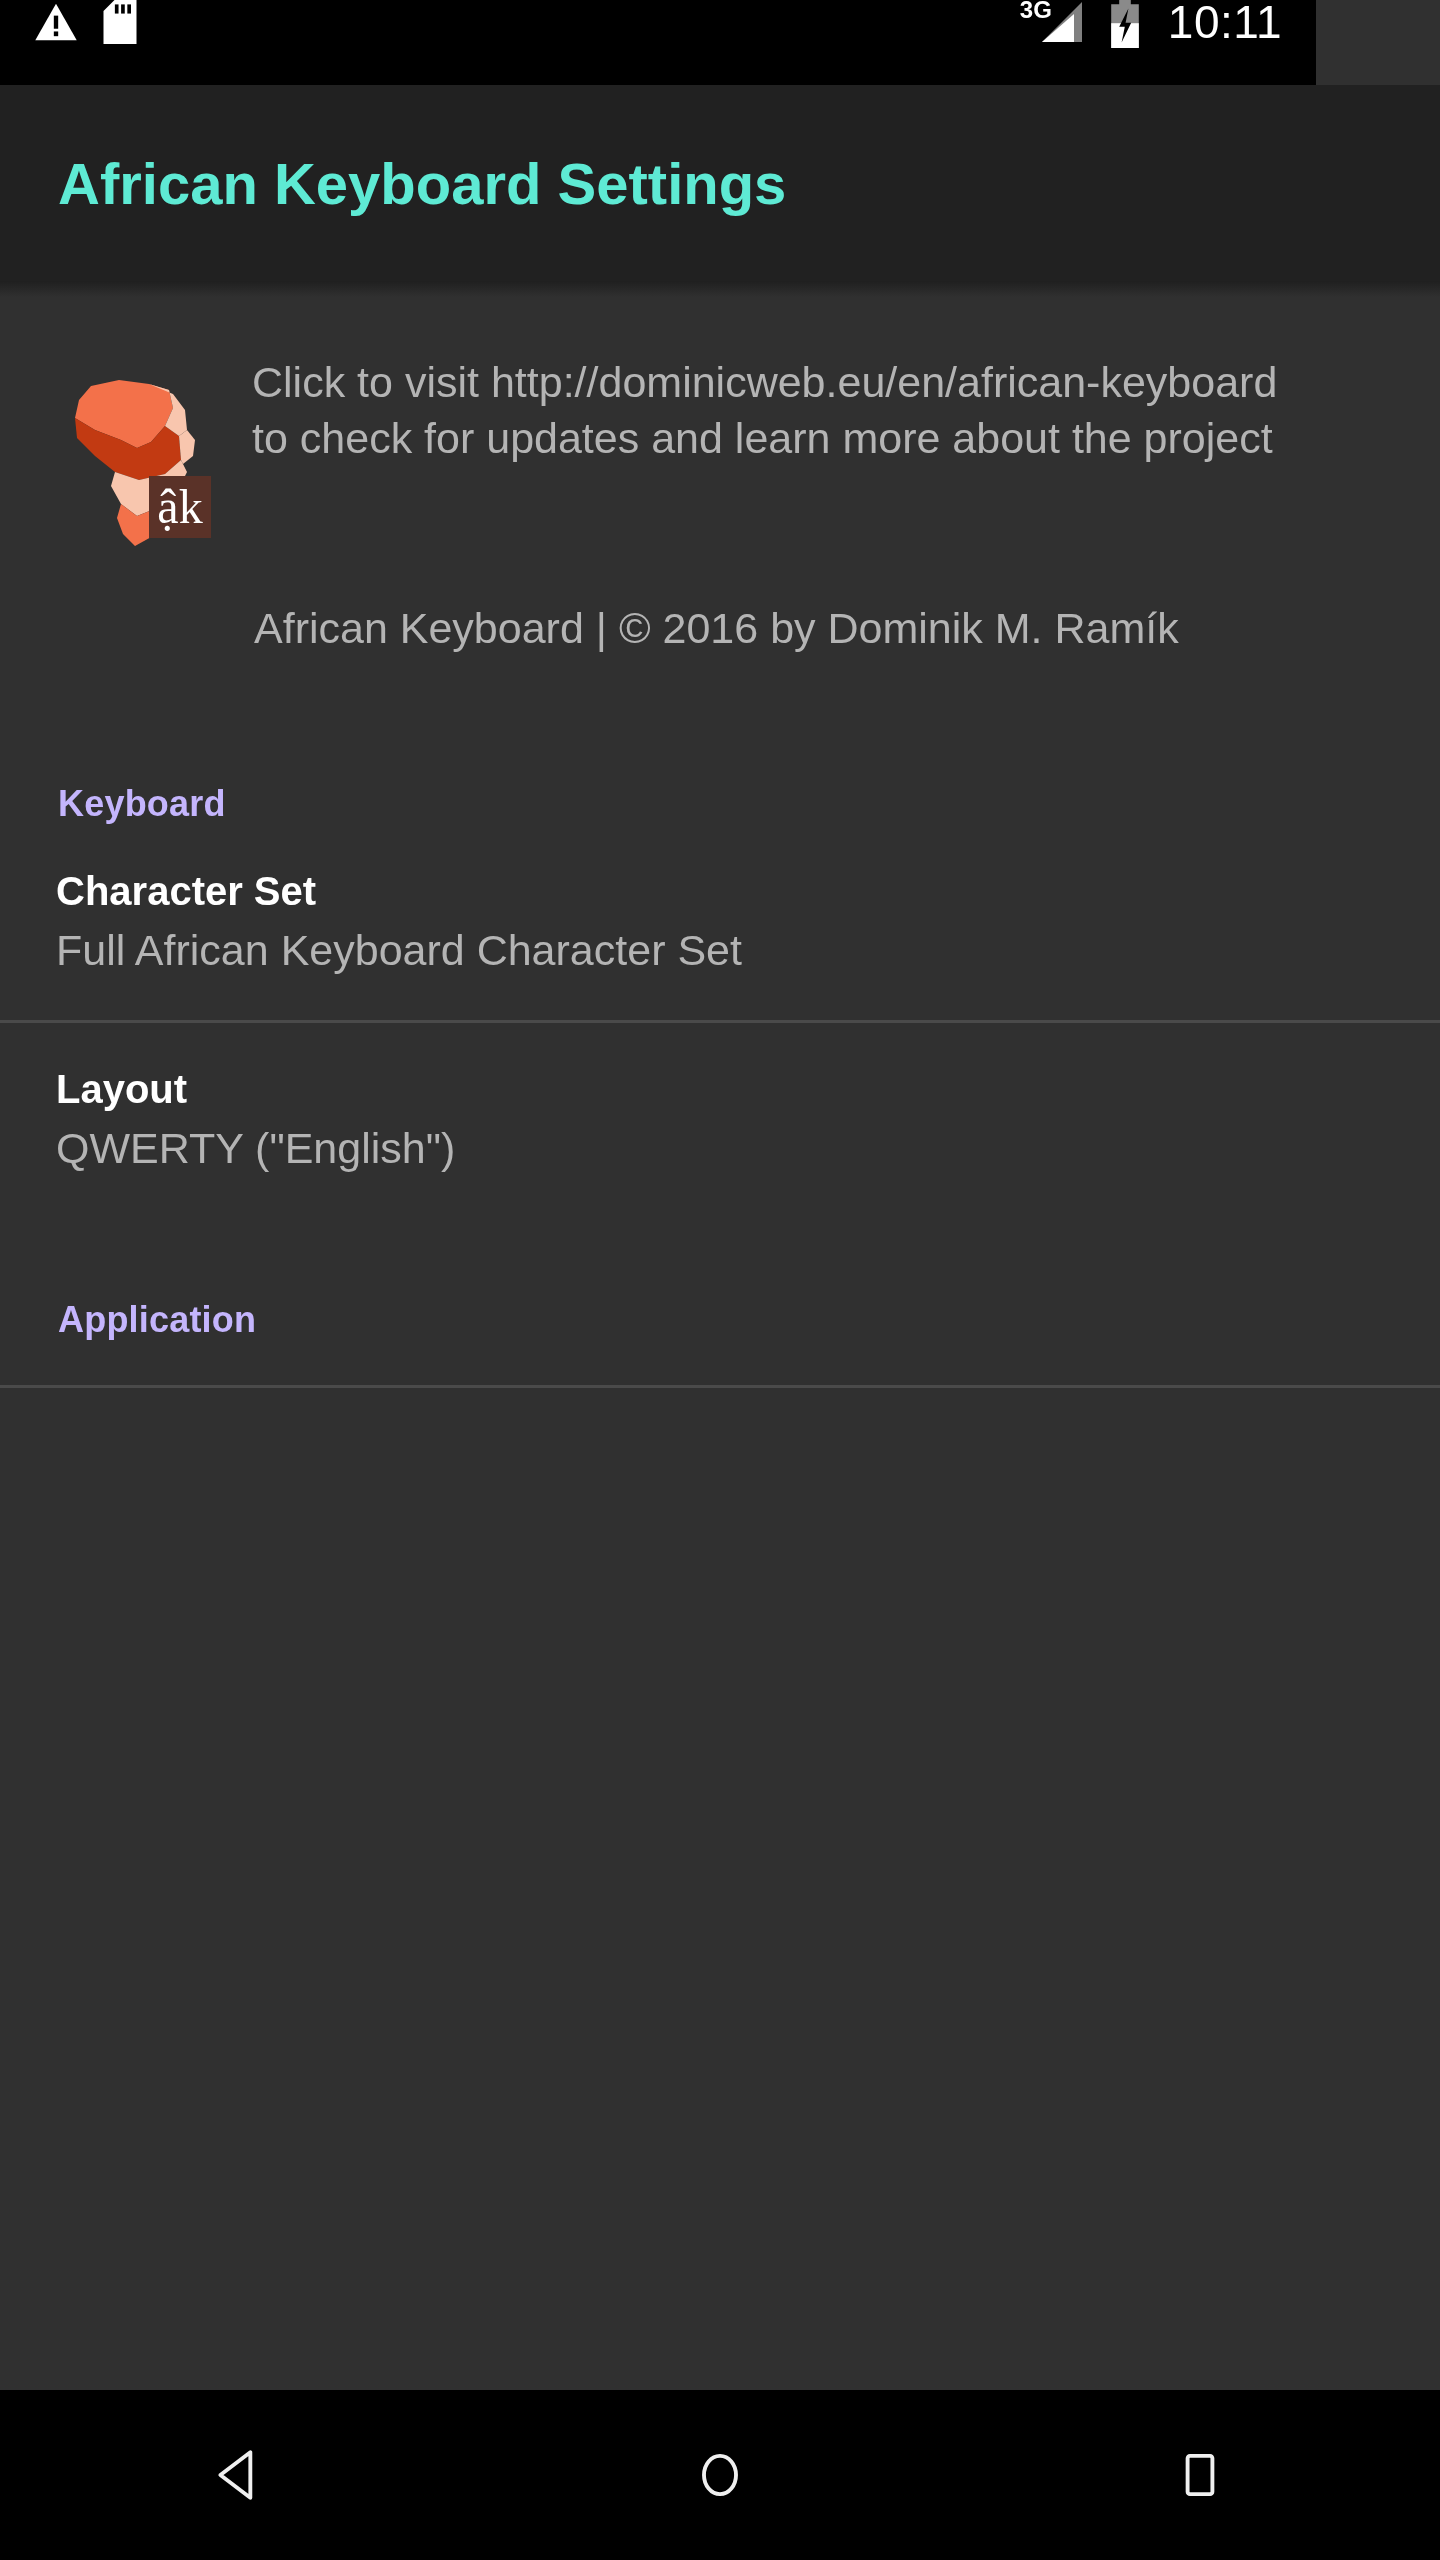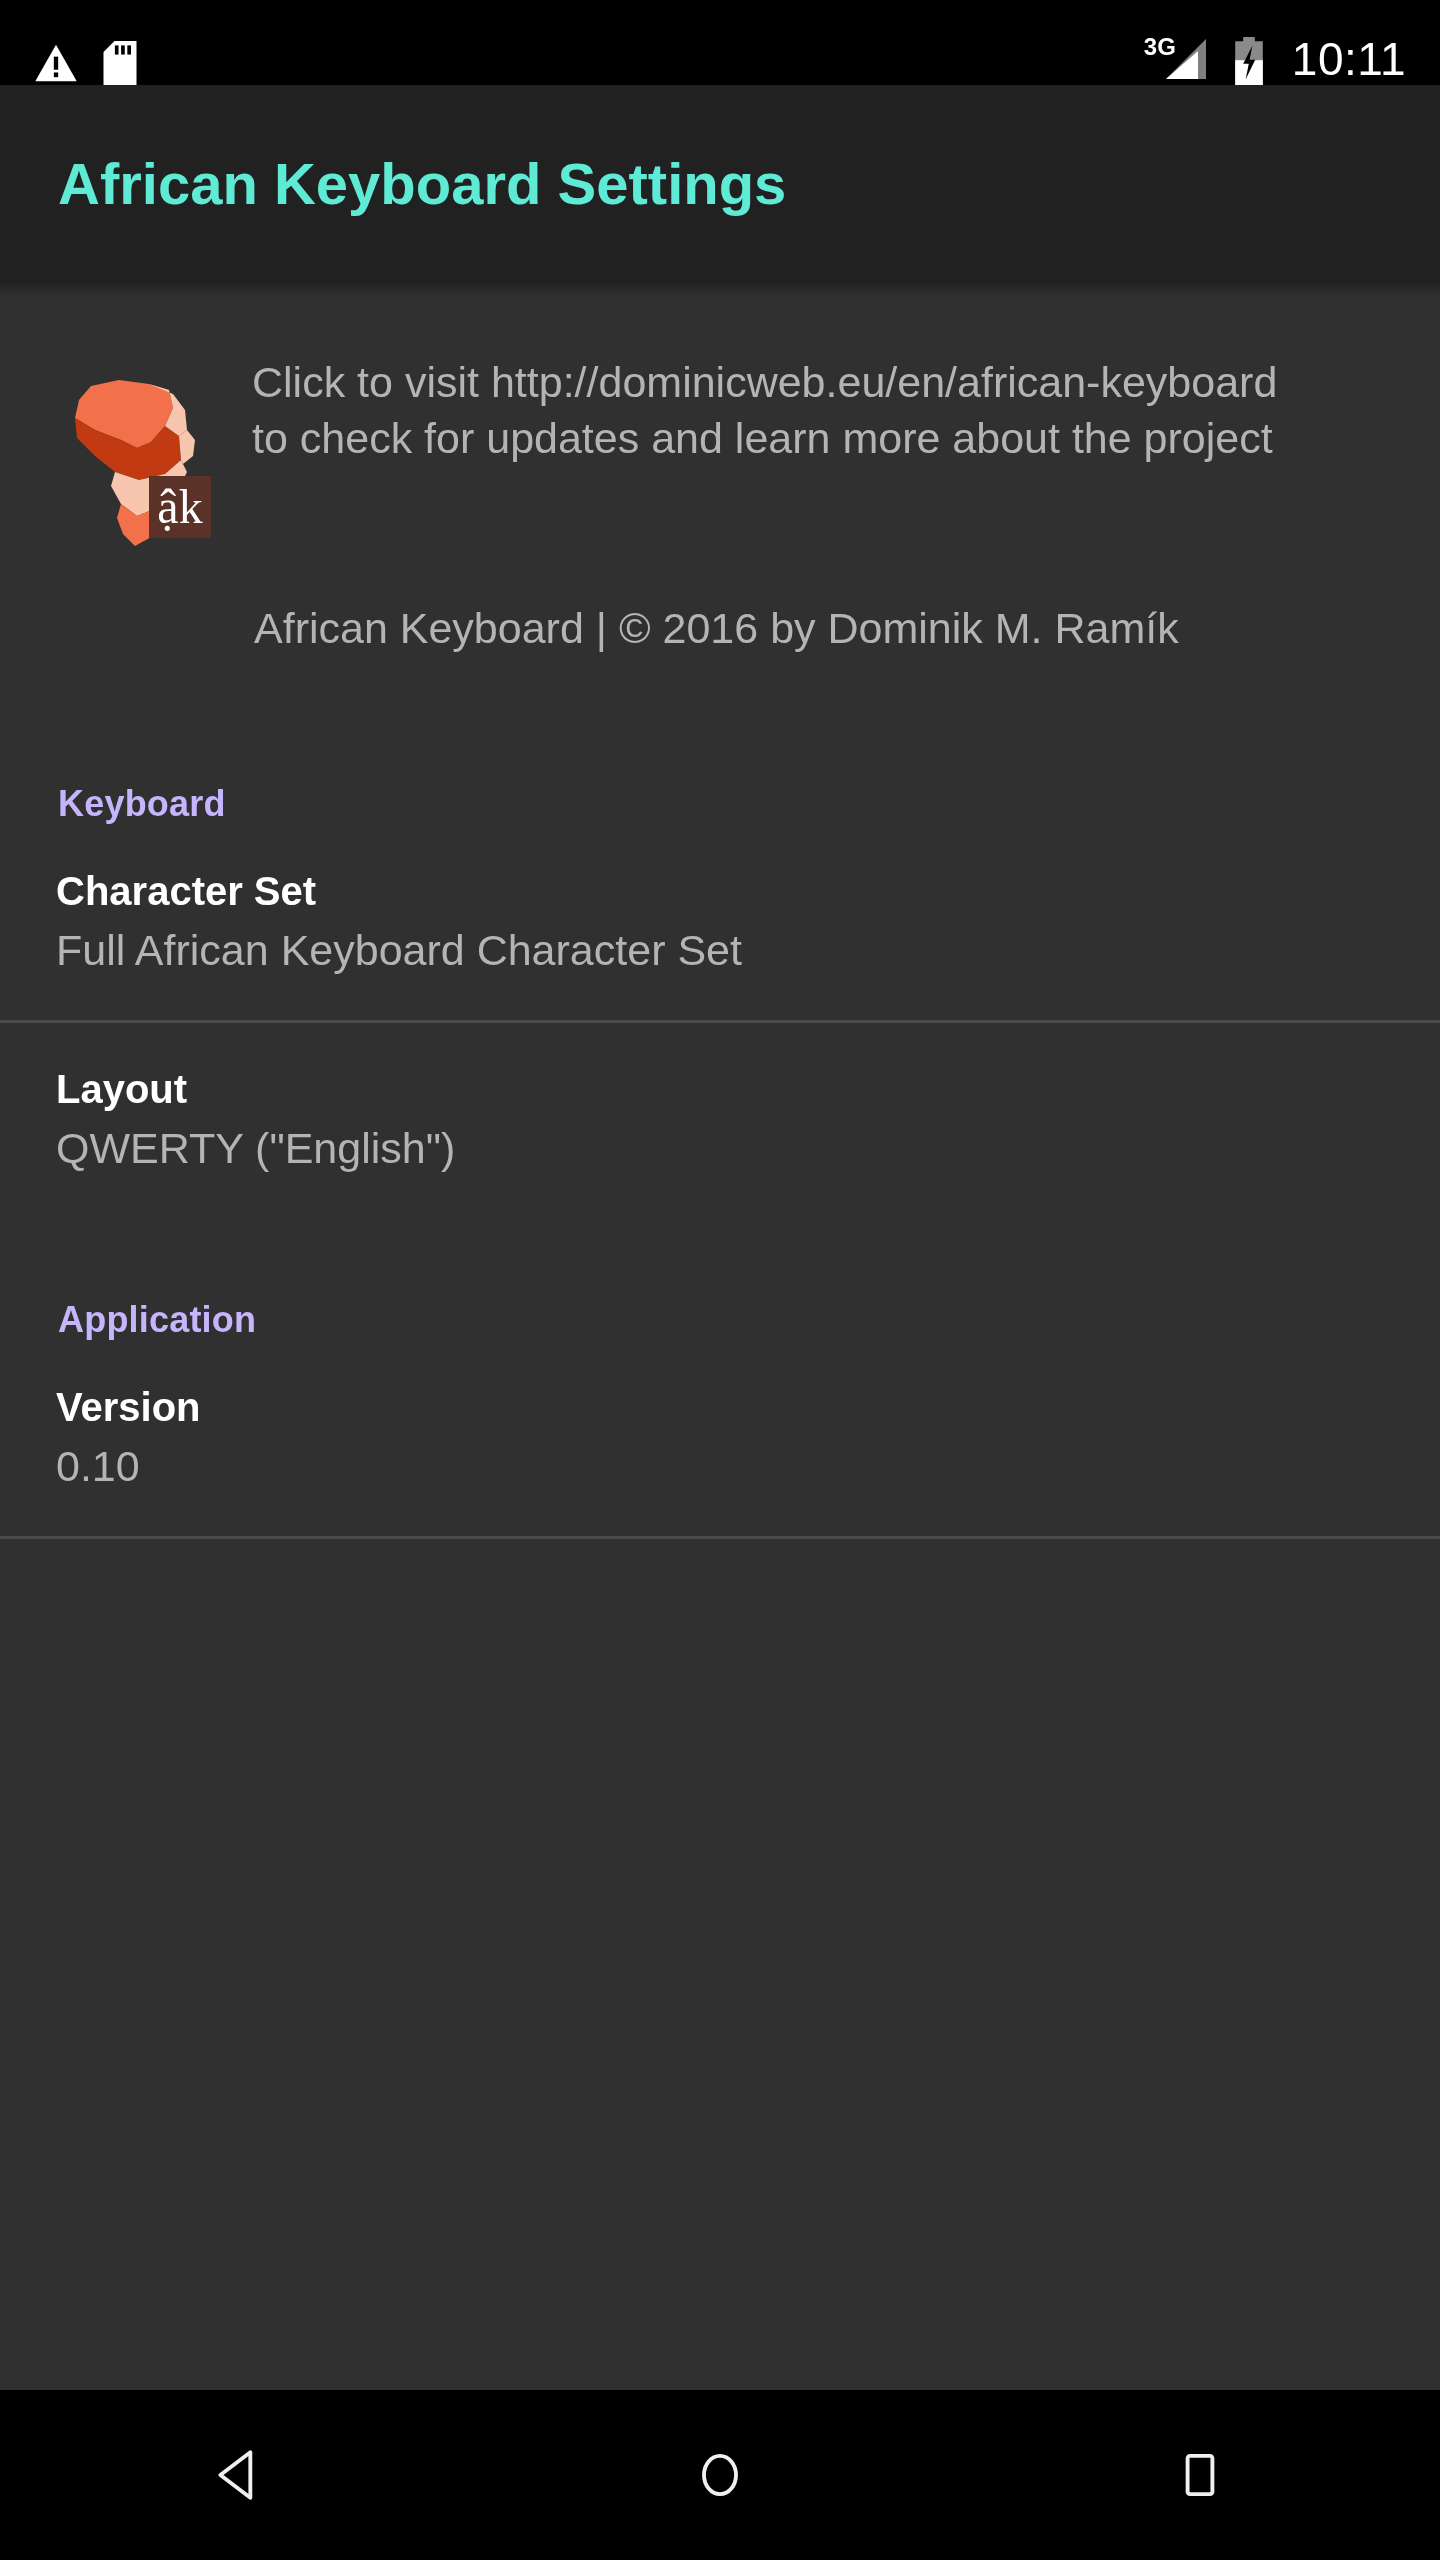--- a/index.html
+++ b/index.html
@@ -7,22 +7,22 @@
   body {
     background:#000;
     font-family:"Liberation Sans", sans-serif;
     -webkit-font-smoothing:antialiased;
     overflow:hidden;
   }
   .phone { position:relative; width:1440px; height:2560px; background:#303030; }
 
   
   .statusbar{
-    position:absolute; top:0; left:0; width:1440px; height:85px;
-    background:#000; display:flex; align-items:flex-end;
+    position:absolute; top:0; left:0; width:1316px; height:85px;
+    background:#000; display:flex; align-items:flex-start;
     padding:0 34px; z-index:5;
   }
   .sb-left{ display:flex; align-items:center; gap:24px; }
   .sb-right{ margin-left:auto; display:flex; align-items:center; gap:20px; }
   .sb-clock{
     color:#fff; font-size:46px; font-weight:400; letter-spacing:0.5px;
     line-height:1; padding-left:6px; position:relative; top:-2px;
   }
   .icon-warning{ width:44px; height:40px; display:block; }
   .icon-sdcard{ width:36px; height:44px; display:block; }
@@ -190,24 +190,20 @@
     </div>
     <div class="divider d-keyboard"></div>
 
     <div class="pref-row">
       <div class="row-title">Layout</div>
       <div class="row-summary">QWERTY ("English")</div>
     </div>
 
     <div class="section-header sec-application">Application</div>
 
-    <div class="pref-row">
-      <div class="row-title">Version</div>
-      <div class="row-summary">0.10</div>
-    </div>
     <div class="divider d-version"></div>
 
   </div>
 
   <div class="navbar">
     <div class="nav-btn">
       <svg class="nav-svg" width="62" height="62" viewBox="0 0 24 24">
         <path d="M16 3.2 L16 20.8 L4.4 12 Z" fill="none" stroke="#f0f0f0" stroke-width="1.5" stroke-linejoin="round"></path>
       </svg>
     </div>

